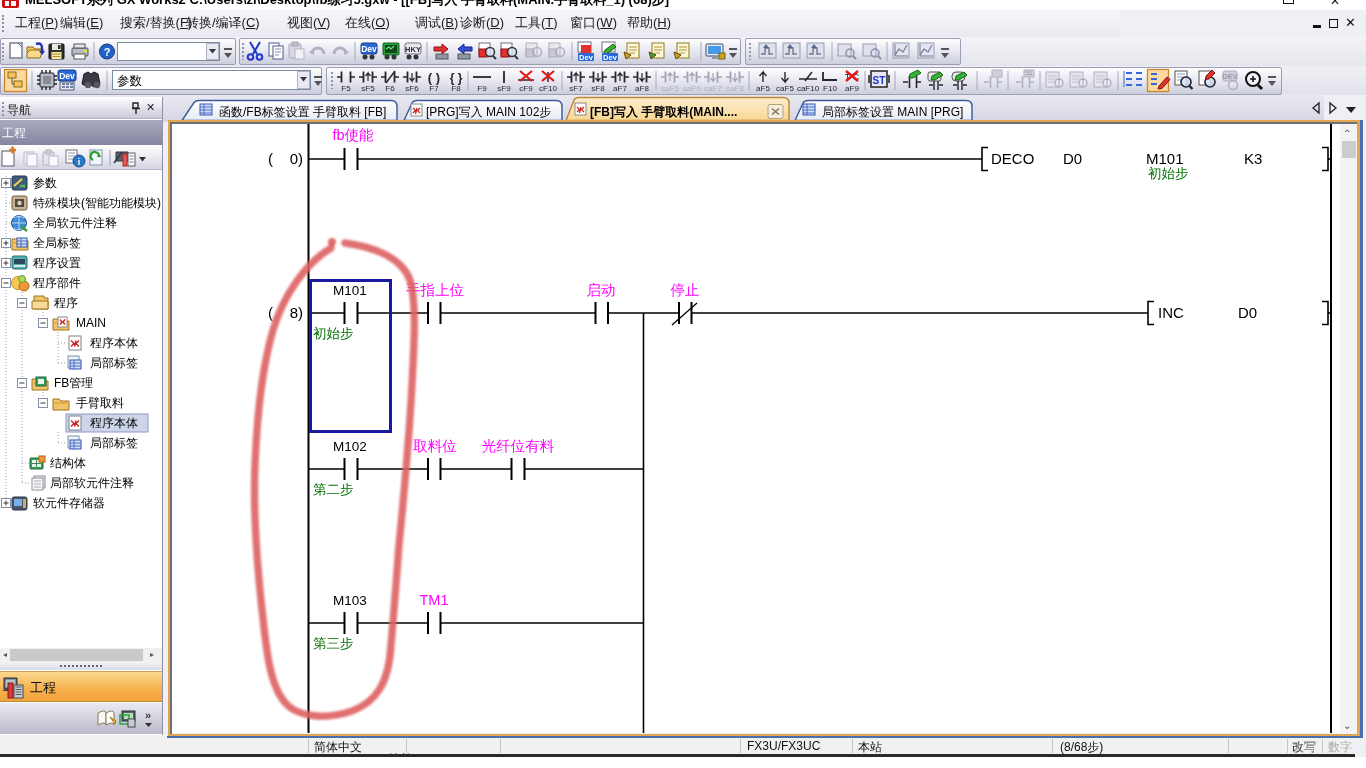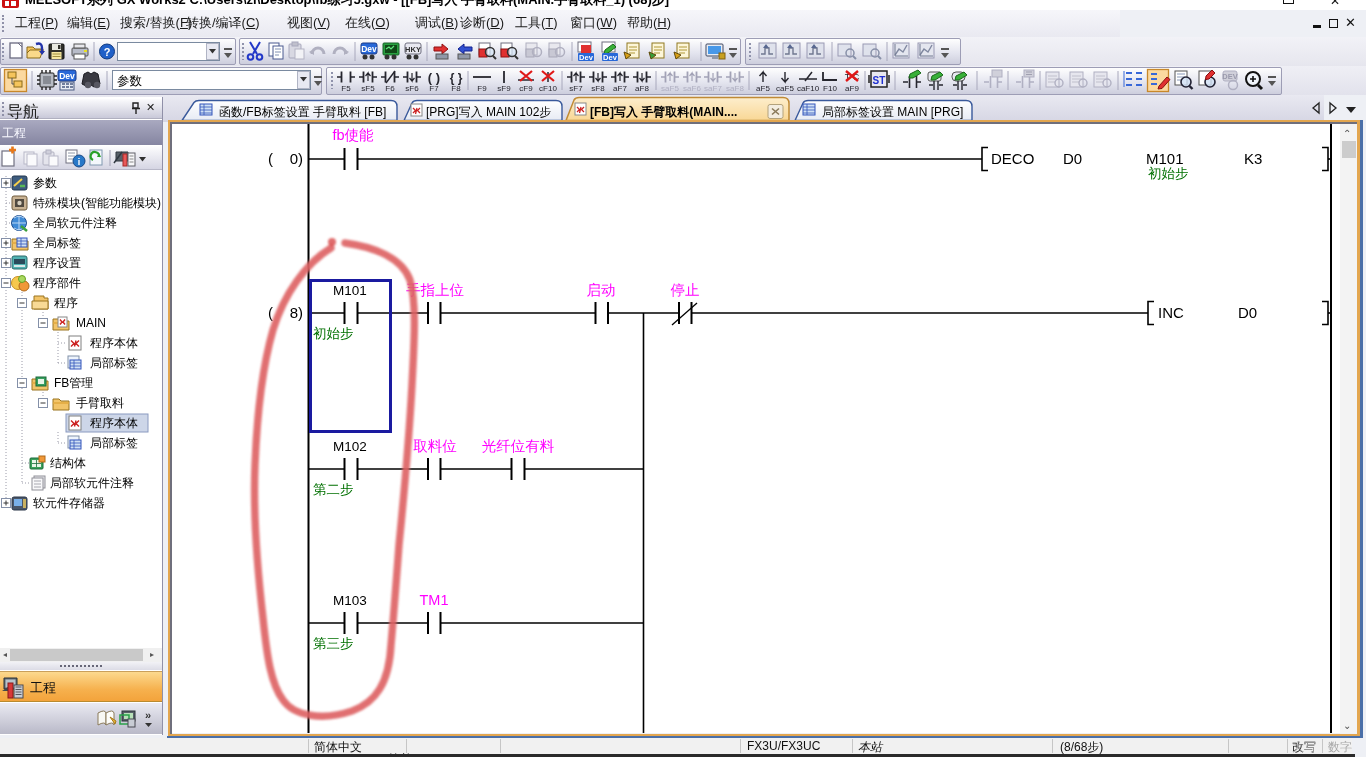--- a/index.html
+++ b/index.html
@@ -22,21 +22,21 @@
         <div class="abs" style="left:9px;top:9px;width:5px;height:5px;background:#fff;"></div>
       </div>
   <div class="abs" style="left:25px;top:-9px;font-size:13px;font-weight:bold;color:#000;white-space:nowrap;">MELSOFT系列 GX Works2 C:\Users\zi\Desktop\fb练习5.gxw - [[FB]写入 手臂取料(MAIN.手臂取料_1) (68)步]</div>
   <div class="abs" style="left:1283px;top:-4px;width:11px;height:8px;border:1.5px solid #111;background:#fff;"></div>
   <div class="abs" style="left:1330px;top:-6px;font-size:12px;color:#111;">✕</div>
 </div>
 
 <div class="abs" style="left:0;top:10px;width:1120px;height:27px;background:linear-gradient(#f6f6fa,#e9e9f1);">
   <div class="grip" style="left:2px;top:5px;height:17px;"></div>
   <div class="menu-item" style="left:15px;">工程(<u>P</u>)</div>
-  <div class="menu-item" style="left:67px;">编辑(<u>E</u>)</div>
+  <div class="menu-item" style="left:60px;">编辑(<u>E</u>)</div>
   <div class="menu-item" style="left:120px;">搜索/替换(<u>F</u>)</div>
   <div class="menu-item" style="left:186px;">转换/编译(<u>C</u>)</div>
   <div class="menu-item" style="left:287px;">视图(<u>V</u>)</div>
   <div class="menu-item" style="left:345px;text-align:center;">在线(<u>O</u>)</div>
   <div class="menu-item" style="left:415px;">调试(<u>B</u>)</div>
   <div class="menu-item" style="left:460px;">诊断(<u>D</u>)</div>
   <div class="menu-item" style="left:515px;">工具(<u>T</u>)</div>
   <div class="menu-item" style="left:570px;">窗口(<u>W</u>)</div>
   <div class="menu-item" style="left:627px;">帮助(<u>H</u>)</div>
 
@@ -374,21 +374,21 @@
 
     <path d="M1319,103 l-6,5 l6,5 Z" fill="none" stroke="#222" stroke-width="1.3"></path>
     <path d="M1330,103 l6,5 l-6,5 Z" fill="none" stroke="#222" stroke-width="1.3"></path>
     <path d="M1346,107 l10,0 l-5,6 Z" fill="#222"></path>
   </svg>
 </div>
 
 <div class="abs" id="nav" style="left:0;top:97px;width:163px;height:638px;background:#fff;border-right:1px solid #9090a8;">
   <div class="abs" style="left:0;top:2px;width:162px;height:20px;background:linear-gradient(#fbfbfd,#c9c9d9);border-bottom:1px solid #b0b0c0;">
     <div class="grip" style="left:2px;top:3px;height:14px;"></div>
-    <div class="abs" style="left:7px;top:3px;font-size:16px;color:#222;">导航</div>
+    <div class="abs" style="left:7px;top:3px;font-size:12px;color:#222;">导航</div>
     <svg class="abs" style="left:130px;top:3px;" width="12" height="14" viewBox="0 0 12 14">
           <path d="M3,1 h5 v5 h-5 Z M2,6.5 h8 M6,7 v5" stroke="#222" stroke-width="1.4" fill="none"></path>
         </svg>
     <div class="abs" style="left:146px;top:2px;font-size:11px;color:#222;">✕</div>
   </div>
   <div class="abs" style="left:0;top:23px;width:162px;height:25px;background:linear-gradient(#a9a9c0,#8585a1);">
     <div class="abs" style="left:2px;top:5px;font-size:12px;color:#f8f8ff;">工程</div>
   </div>
   <div class="abs" style="left:0;top:49px;width:162px;height:24px;background:linear-gradient(#fdfdfe,#d5d5e3);border-bottom:1px solid #b8b8c8;">
     <svg width="162" height="24" viewBox="0 0 162 24">
@@ -707,21 +707,21 @@
   <path stroke-width="7.5" d="M345,243 C375,247 402,258 410,280 C417,303 414,345 412,385 C409,440 404,495 399,545 C396,585 394,612 391,645 C389,683 376,702 352,711 C322,721 294,716 283,700 C271,684 267,657 263,618 C257,566 253,515 255,465 C257,415 262,368 273,330 C284,294 306,263 331,248"></path>
   <path stroke-width="4" stroke-opacity="0.45" d="M345,243 C375,247 402,258 410,280 C417,303 414,345 412,385 C409,440 404,495 399,545 C396,585 394,612 391,645 C389,683 376,702 352,711 C322,721 294,716 283,700 C271,684 267,657 263,618 C257,566 253,515 255,465 C257,415 262,368 273,330 C284,294 306,263 331,248"></path>
   <circle cx="332" cy="242" r="4" fill="#d84848" fill-opacity="0.8" stroke="none"></circle>
 </g>
 </svg>
 
 <div class="abs" style="left:0;top:738px;width:1352px;height:16px;background:#f1f1f1;font-size:12px;color:#111;">
   <div class="abs" style="left:314px;top:1px;">简体中文</div>
   <div class="abs" style="left:388px;top:1px;margin-top:12px;">简单</div>
   <div class="abs" style="left:747px;top:1px;text-align:right;">FX3U/FX3UC</div>
-  <div class="abs" style="left:858px;top:1px;font-style:italic;">本站</div>
+  <div class="abs" style="left:858px;top:1px;">本站</div>
   <div class="abs" style="left:1060px;top:1px;">(8/68步)</div>
   <div class="abs" style="left:1292px;top:1px;">改写</div>
   <div class="abs" style="left:1292px;top:1px;color:#a8a8a8;">大写</div>
   <div class="abs" style="left:1328px;top:1px;color:#a8a8a8;">数字</div>
   <div class="vsep" style="left:308px;top:1px;height:14px;background:#c6c6c6;"></div>
   <div class="vsep" style="left:406px;top:1px;height:14px;background:#c6c6c6;"></div>
   <div class="vsep" style="left:500px;top:1px;height:14px;background:#c6c6c6;"></div>
   <div class="vsep" style="left:740px;top:1px;height:14px;background:#c6c6c6;"></div>
   <div class="vsep" style="left:852px;top:1px;height:14px;background:#c6c6c6;"></div>
   <div class="vsep" style="left:1052px;top:1px;height:14px;background:#c6c6c6;"></div>

